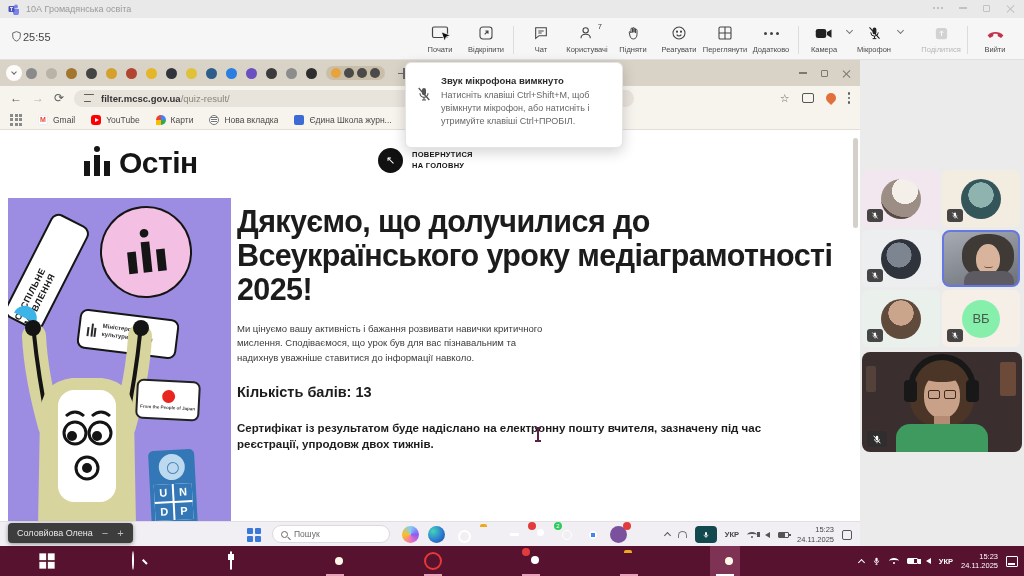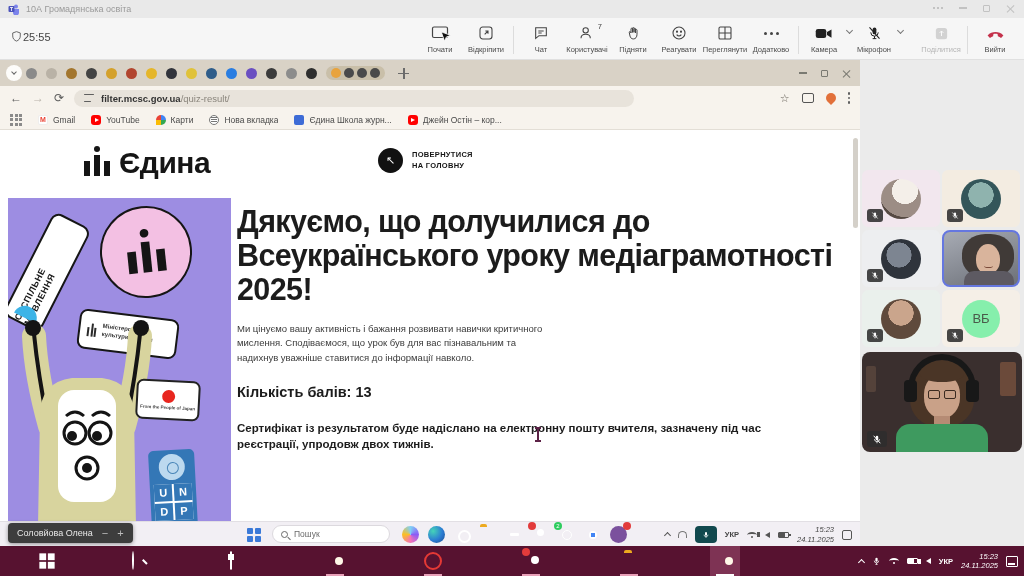--- a/index.html
+++ b/index.html
@@ -184,21 +184,21 @@
   .chev-up{width:5px;height:5px;border-top:1.4px solid #555;border-right:1.4px solid #555;transform:rotate(-45deg);margin-top:2px;}
   .headset{width:9px;height:7px;border:1.4px solid #777;border-bottom:none;border-radius:5px 5px 0 0;}
   .micbtn{width:22px;height:17px;background:#11494e;border-radius:4px;display:flex;align-items:center;justify-content:center;}
   .lang{font-size:7.5px;color:#444;font-weight:bold;}
   .wifi{width:10px;height:6px;border-top:2px solid #555;border-radius:50% 50% 0 0;position:relative;}
   .wifi::after{content:"";position:absolute;left:4px;top:2px;width:2px;height:2px;background:#555;border-radius:50%;}
   .spk{width:0;height:0;border-top:3.5px solid transparent;border-bottom:3.5px solid transparent;border-right:5px solid #555;position:relative;}
   .spk::before{content:"";position:absolute;left:-8px;top:-2.5px;width:3px;height:5px;background:#555;}
   .batt{width:11px;height:6px;border:1.2px solid #555;border-radius:1px;position:relative;background:linear-gradient(90deg,#555 0 70%,transparent 0);}
   .batt::after{content:"";position:absolute;right:-2.5px;top:1px;width:1.5px;height:2.5px;background:#555;}
-  .traytime{font-size:7.5px;color:#444;text-align:right;line-height:1.25;font-style:italic;}
+  .traytime{font-size:7.5px;color:#444;text-align:right;line-height:1.25;}
   .bell{width:10px;height:10px;border:1.2px solid #555;border-radius:2px;}
 
   
   .ppill{position:absolute;left:8px;top:523px;height:20px;background:#3d3d3d;border-radius:4px;display:flex;align-items:center;padding:0 9px;gap:9px;z-index:40;box-shadow:0 1px 4px rgba(0,0,0,.4);}
   .ppill .nm{font-size:9px;color:#e8e8e8;white-space:nowrap;}
   .ppill .zb{font-size:11px;color:#bdbdbd;cursor:pointer;line-height:1;}
 
   
   .sidebar{position:absolute;left:860px;top:60px;width:164px;height:486px;background:#ebebeb;}
   .ptile{position:absolute;width:78px;height:57px;border-radius:6px;overflow:hidden;}
@@ -523,21 +523,21 @@
     </div>
 
     <div class="pagearea">
       <div class="site-logo">
         <span class="flt-ico">
             <i class="b1"></i>
             <i class="b2"></i>
             <i class="b3"></i>
             <span class="dot"></span>
           </span>
-        <span class="txt">Єдина</span>
+        <span class="txt">Остін</span>
       </div>
       <div class="backbtn">
         <span class="circ">↖</span>
         <span class="t">ПОВЕРНУТИСЯ НА ГОЛОВНУ</span>
       </div>
 
       <div class="purple">
         <div class="stk-susp">
           <span>СУСПІЛЬНЕ</span>
           <span>МОВЛЕННЯ</span>
@@ -637,20 +637,31 @@
         </span>
         <span class="lang">УКР</span>
         <span class="wifi"></span>
         <span class="spk"></span>
         <span class="batt"></span>
         <span class="traytime"><span>15:23</span><br><span>24.11.2025</span></span>
         <span class="bell"></span>
       </div>
     </div>
 
+    <div class="notif">
+      <svg width="16" height="18" viewBox="0 0 24 24" style="flex-shrink:0;margin-top:10px;">
+          <path d="M12 3a3 3 0 0 1 3 3v5a3 3 0 0 1-6 0V6a3 3 0 0 1 3-3z" fill="#555"></path>
+          <path d="M6 11a6 6 0 0 0 12 0M12 17v4M9 21h6" stroke="#555" stroke-width="1.8" fill="none"></path>
+          <line x1="4" y1="3" x2="20" y2="21" stroke="#555" stroke-width="2"></line>
+        </svg>
+      <div>
+        <div class="tit">Звук мікрофона вимкнуто</div>
+        <div class="bod">Натисніть клавіші Ctrl+Shift+M, щоб увімкнути мікрофон, або натисніть і утримуйте клавіші Ctrl+ПРОБІЛ.</div>
+      </div>
+    </div>
   </div>
 
   <div class="sidebar">
     <div class="ptile t1">
       <span class="av"></span>
       <span class="mbadge">
           <svg width="8" height="9" viewBox="0 0 24 24">
             <path d="M12 3a3 3 0 0 1 3 3v5a3 3 0 0 1-6 0V6a3 3 0 0 1 3-3z" fill="#fff"></path>
             <path d="M6 11a6 6 0 0 0 12 0M12 17v4" stroke="#fff" stroke-width="2" fill="none"></path>
             <line x1="4" y1="3" x2="20" y2="21" stroke="#fff" stroke-width="2.4"></line>

